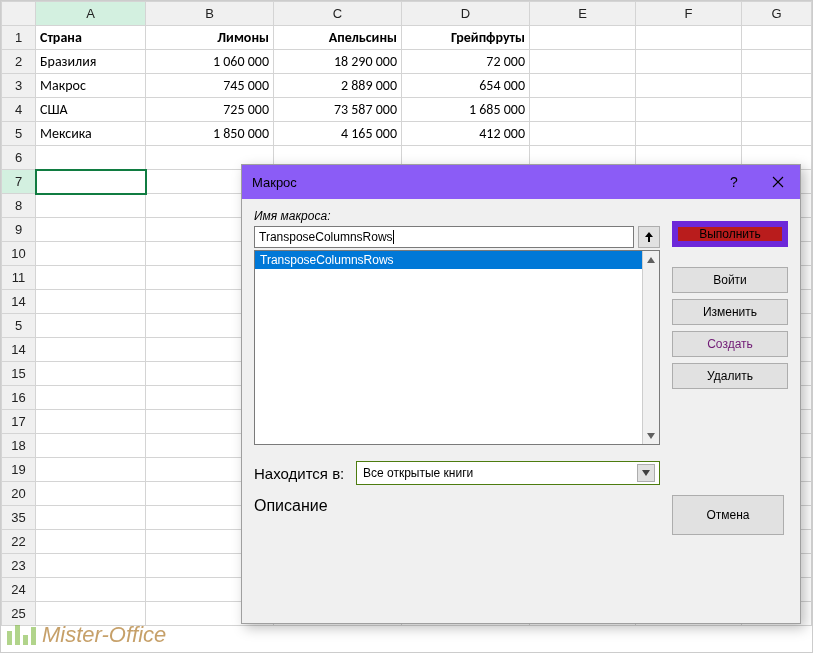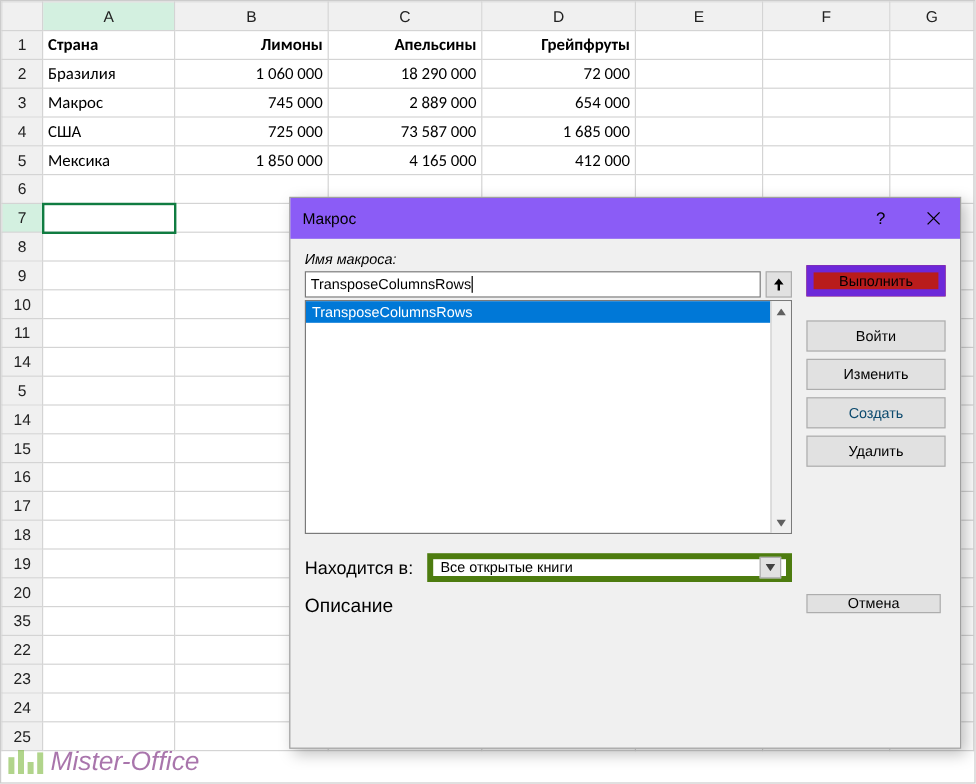--- a/index.html
+++ b/index.html
@@ -138,21 +138,21 @@
   }
   .scroll .arrow {
     height:17px;
     display:flex; align-items:center; justify-content:center;
     color:#555;
   }
   .loc-row { display:flex; align-items:center; gap:10px; margin-top:16px; }
   .loc-row .lbl2 { width:92px; font-size:15px;}
   .loc-select {
     flex:1; height:24px;
-    border:5px solid #4d7c0f; background:#fff;
+    border:1px solid #4d7c0f; background:#fff;
     display:flex; align-items:center; justify-content:space-between;
     padding:0 4px 0 6px; font-size:12px;
   }
   .loc-select .chev {
     width:18px; height:18px;
     border:1px solid #adadad;
     background:#e1e1e1;
     display:flex; align-items:center; justify-content:center;
     color:#222;
   }
@@ -160,29 +160,29 @@
   .btn {
     height:26px;
     border:1px solid #adadad;
     background:#e1e1e1;
     font-size:12px;
     font-family:"Segoe UI",Arial,sans-serif;
     display:flex; align-items:center; justify-content:center;
     padding: 0 6px;
   }
   .btn.default { border:6px solid #6d28d9; background:#b91c1c;}
-  .btn.disabled { color:#0c4a6e; }
-  .btn.cancel { width:112px; height:16px; margin-top: 100px; }
+  .btn.disabled { color:#701a75; }
+  .btn.cancel { width:112px; height:40px; margin-top: 100px; }
 
   
   .watermark {
     position:absolute;
     left:6px; bottom:4px;
     display:flex; align-items:center; gap:6px;
-    color:#701a75; font-size:22px;
+    color:#a16207; font-size:22px;
     font-family: Arial, sans-serif;
     font-style: italic;
     opacity:0.6;
   }
   .watermark .bars { display:flex; gap:3px; align-items:flex-end;}
   .watermark .bars span{ width:5px; background:#7eb93f; display:inline-block;}
   .watermark .b1{height:14px;} .watermark .b2{height:20px;}
   .watermark .b3{height:10px;} .watermark .b4{height:18px;}
 </style>
 </head>

